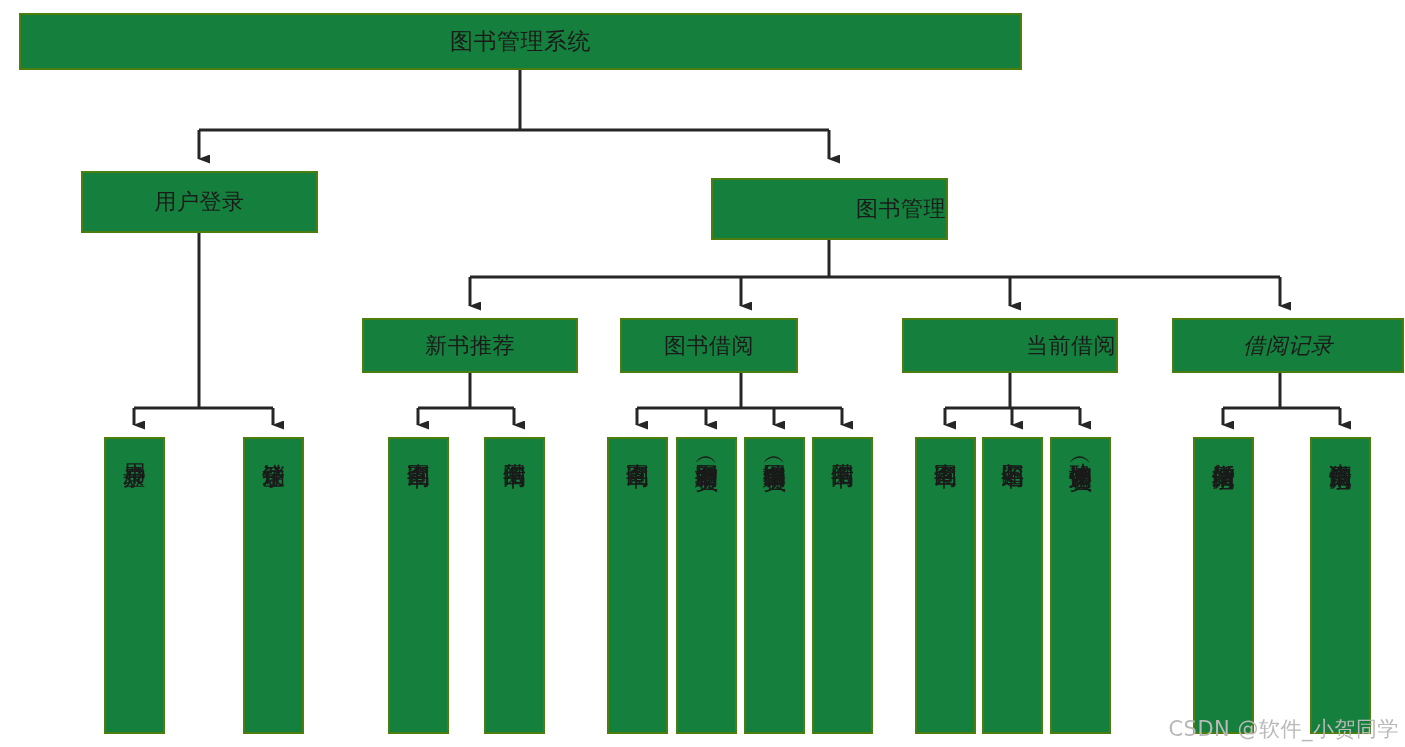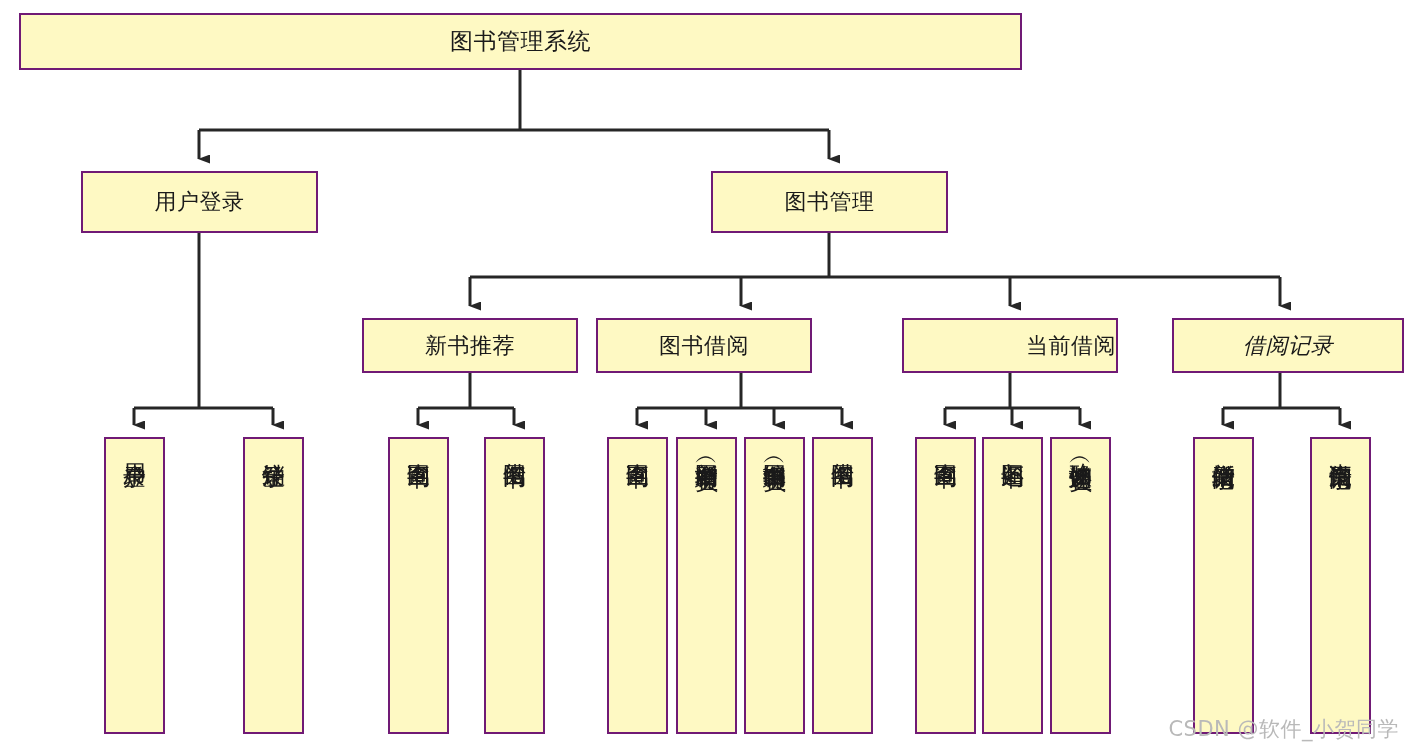--- a/index.html
+++ b/index.html
@@ -21,22 +21,22 @@
   #diagram-svg {
     position: absolute;
     left: 0;
     top: 0;
     width: 1405px;
     height: 747px;
   }
   .node {
     position: absolute;
     box-sizing: border-box;
-    background: #fef9c3;
-    border: 2px solid #701a75;
+    background: #15803d;
+    border: 2px solid #4d7c0f;
     display: flex;
     align-items: center;
     justify-content: center;
     z-index: 2;
   }
   .node-label {
     color: #1a1a1a;
     font-size: 22px;
     line-height: 1.15;
     letter-spacing: 0.5px;
@@ -117,27 +117,27 @@
       </g>
   </svg>
 
   <div id="node-layer">
       <div class="node root" style="left: 19px; top: 13px; width: 1003px; height: 57px;">
         <span class="node-label">图书管理系统</span>
       </div>
       <div class="node level2" style="left: 81px; top: 171px; width: 237px; height: 62px;">
         <span class="node-label">用户登录</span>
       </div>
-      <div class="node level2" style="left: 711px; top: 171px; width: 237px; height: 62px;">
+      <div class="node level2" style="left: 711px; top: 178px; width: 237px; height: 62px; justify-content: flex-end;">
         <span class="node-label">图书管理</span>
       </div>
       <div class="node level3" style="left: 362px; top: 318px; width: 216px; height: 55px; justify-content: center;">
         <span class="node-label">新书推荐</span>
       </div>
-      <div class="node level3" style="left: 596px; top: 318px; width: 216px; height: 55px;">
+      <div class="node level3" style="left: 620px; top: 318px; width: 178px; height: 55px;">
         <span class="node-label">图书借阅</span>
       </div>
       <div class="node level3" style="left: 902px; top: 318px; width: 216px; height: 55px; justify-content: flex-end;">
         <span class="node-label">当前借阅</span>
       </div>
       <div class="node level3" style="left: 1172px; top: 318px; width: 232px; height: 55px; font-style: italic;">
         <span class="node-label">借阅记录</span>
       </div>
       <div class="node leaf" style="left: 104px; top: 437px; width: 61px; height: 297px;">
         <span class="node-label">用户登录</span>

